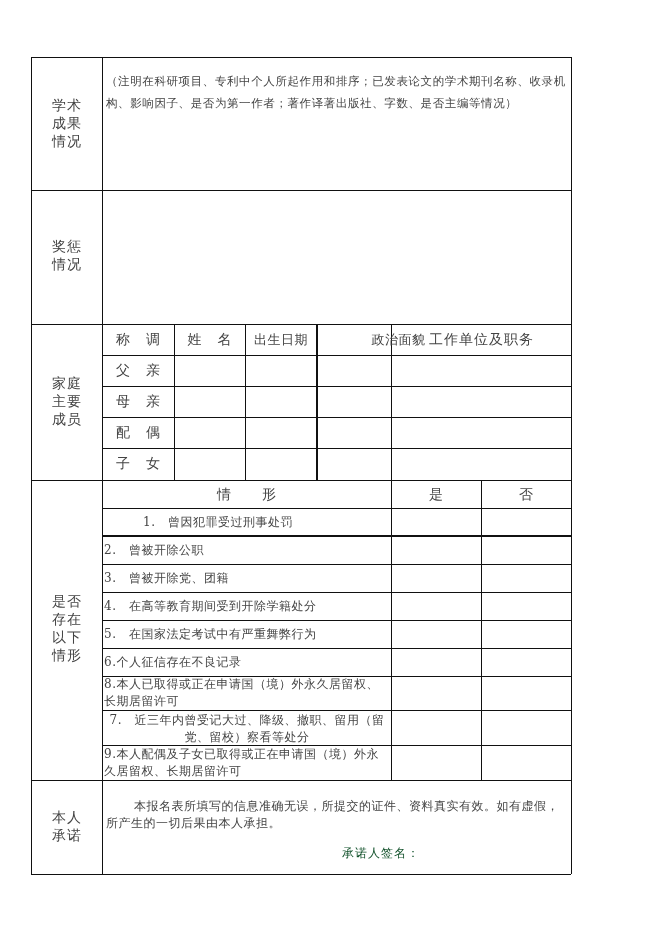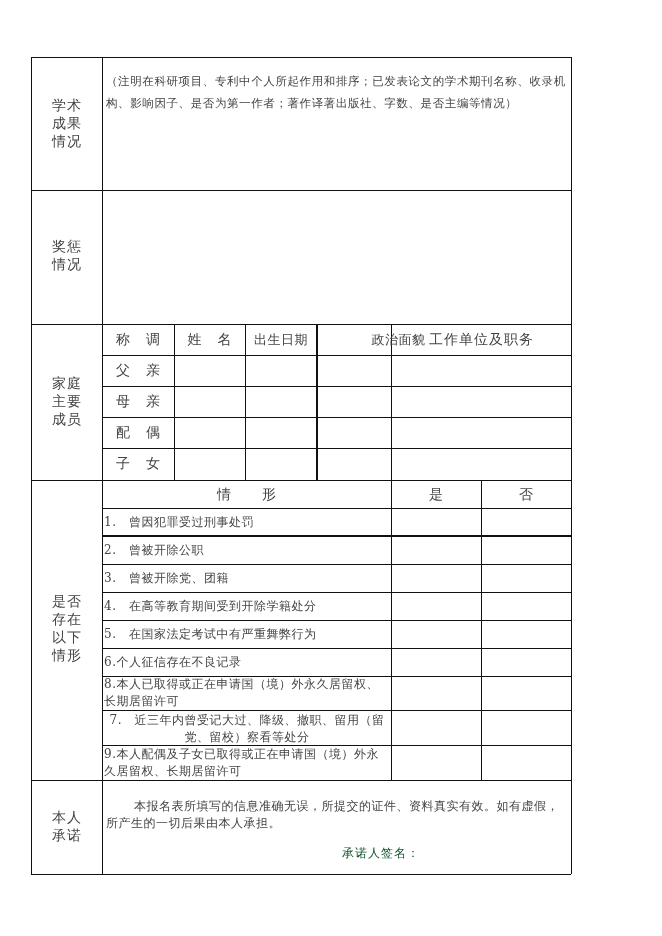--- a/index.html
+++ b/index.html
@@ -83,21 +83,21 @@
   <div class="hl" style="left:102px; top:620px; width:469px;"></div>
   <div class="hl" style="left:102px; top:648px; width:469px;"></div>
   <div class="hl" style="left:102px; top:676px; width:469px;"></div>
   <div class="hl" style="left:102px; top:710px; width:469px;"></div>
   <div class="hl" style="left:102px; top:745px; width:469px;"></div>
 
   <div class="cell" style="left:103px; top:481px; width:288px; height:27px;">情　　形</div>
   <div class="cell" style="left:392px; top:481px; width:89px; height:27px;">是</div>
   <div class="cell" style="left:482px; top:481px; width:89px; height:27px;">否</div>
 
-  <div class="sit" style="top:509px; height:26px;">1.　曾因犯罪受过刑事处罚</div>
+  <div class="sit" style="top:509px; height:26px;padding-left:39px;">1.　曾因犯罪受过刑事处罚</div>
   <div class="sit" style="top:537px; height:27px;">2.　曾被开除公职</div>
   <div class="sit" style="top:565px; height:27px;">3.　曾被开除党、团籍</div>
   <div class="sit" style="top:593px; height:27px;">4.　在高等教育期间受到开除学籍处分</div>
   <div class="sit" style="top:621px; height:27px;">5.　在国家法定考试中有严重舞弊行为</div>
   <div class="sit" style="top:649px; height:27px;text-align:center;">6.个人征信存在不良记录</div>
   <div class="sit" style="top:712px; height:33px; white-space:normal;text-align:center;">7.　近三年内曾受记大过、降级、撤职、留用（留党、留校）察看等处分</div>
   <div class="sit" style="top:676px; height:34px; white-space:normal;">8.本人已取得或正在申请国（境）外永久居留权、长期居留许可</div>
   <div class="sit" style="top:746px; height:34px; white-space:normal;">9.本人配偶及子女已取得或正在申请国（境）外永久居留权、长期居留许可</div>
 
   <div class="blank" style="left:392px; top:509px; width:89px; height:26px;"></div>

